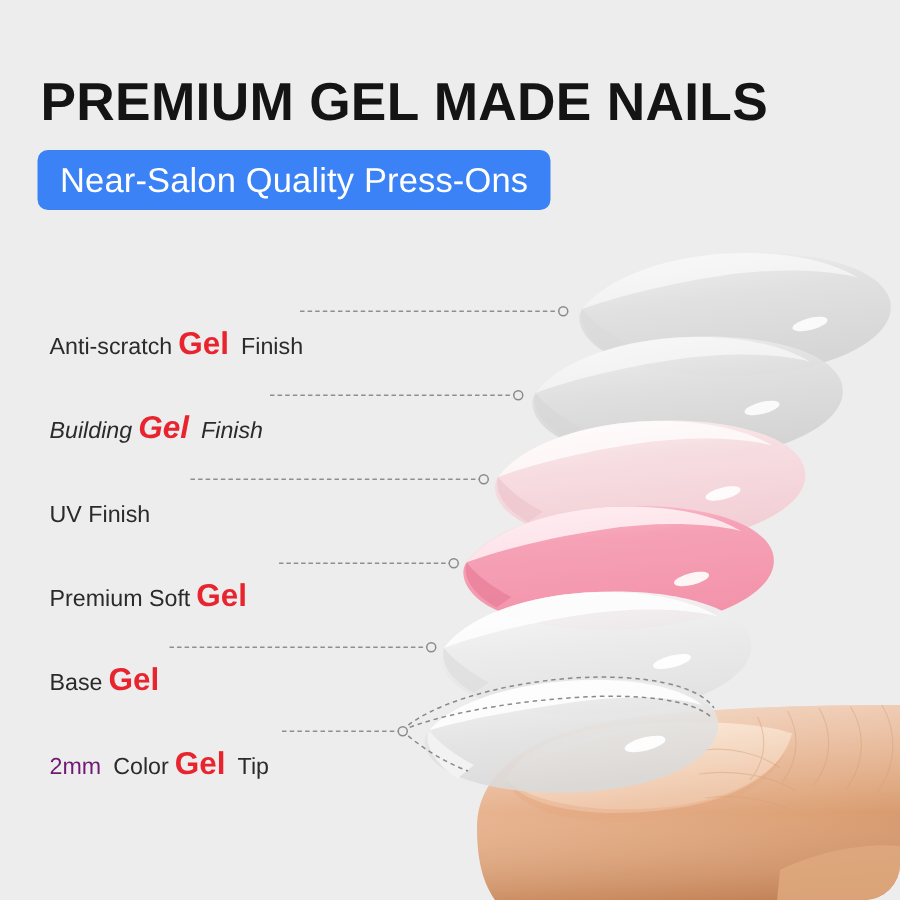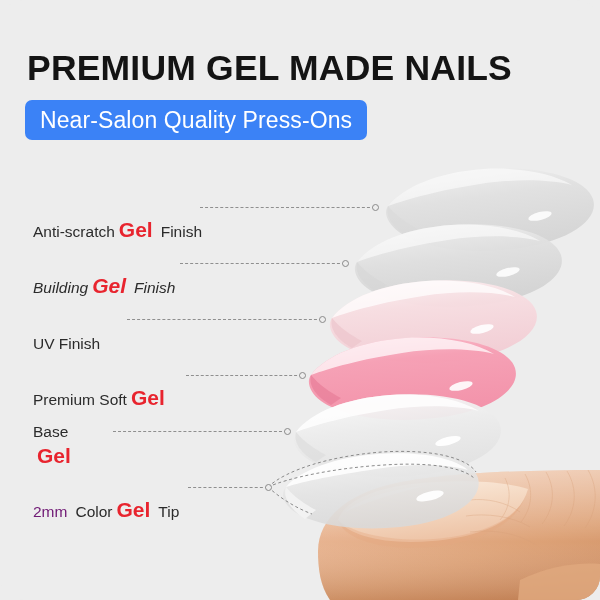--- a/index.html
+++ b/index.html
@@ -326,21 +326,21 @@
       <div class="dot" style="position: absolute; left: 319px; top: 316px;"></div>
       <div class="callout" style="top: 364px;">
         <div style="display: flex; align-items: baseline;">
           <span class="lbl">Premium Soft</span>
           <span class="lbl gel">Gel</span>
         </div>
       </div>
       <div class="leader" style="position: absolute; left: 186px; width: 116px; top: 375px;"></div>
       <div class="dot" style="position: absolute; left: 299px; top: 372px;"></div>
       <div class="callout" style="top: 420px;">
-        <div style="display: flex; align-items: baseline; flex-direction: column;">
+        <div style="display: flex; align-items: baseline;">
           <span class="lbl">Base</span>
           <span class="lbl gel">Gel</span>
         </div>
       </div>
       <div class="leader" style="position: absolute; left: 113px; width: 174px; top: 431px;"></div>
       <div class="dot" style="position: absolute; left: 284px; top: 428px;"></div>
       <div class="callout" style="top: 476px;">
         <div style="display: flex; align-items: baseline;">
           <span class="lbl bold sp-r">2mm</span>
           <span class="lbl sp-l">Color</span>

